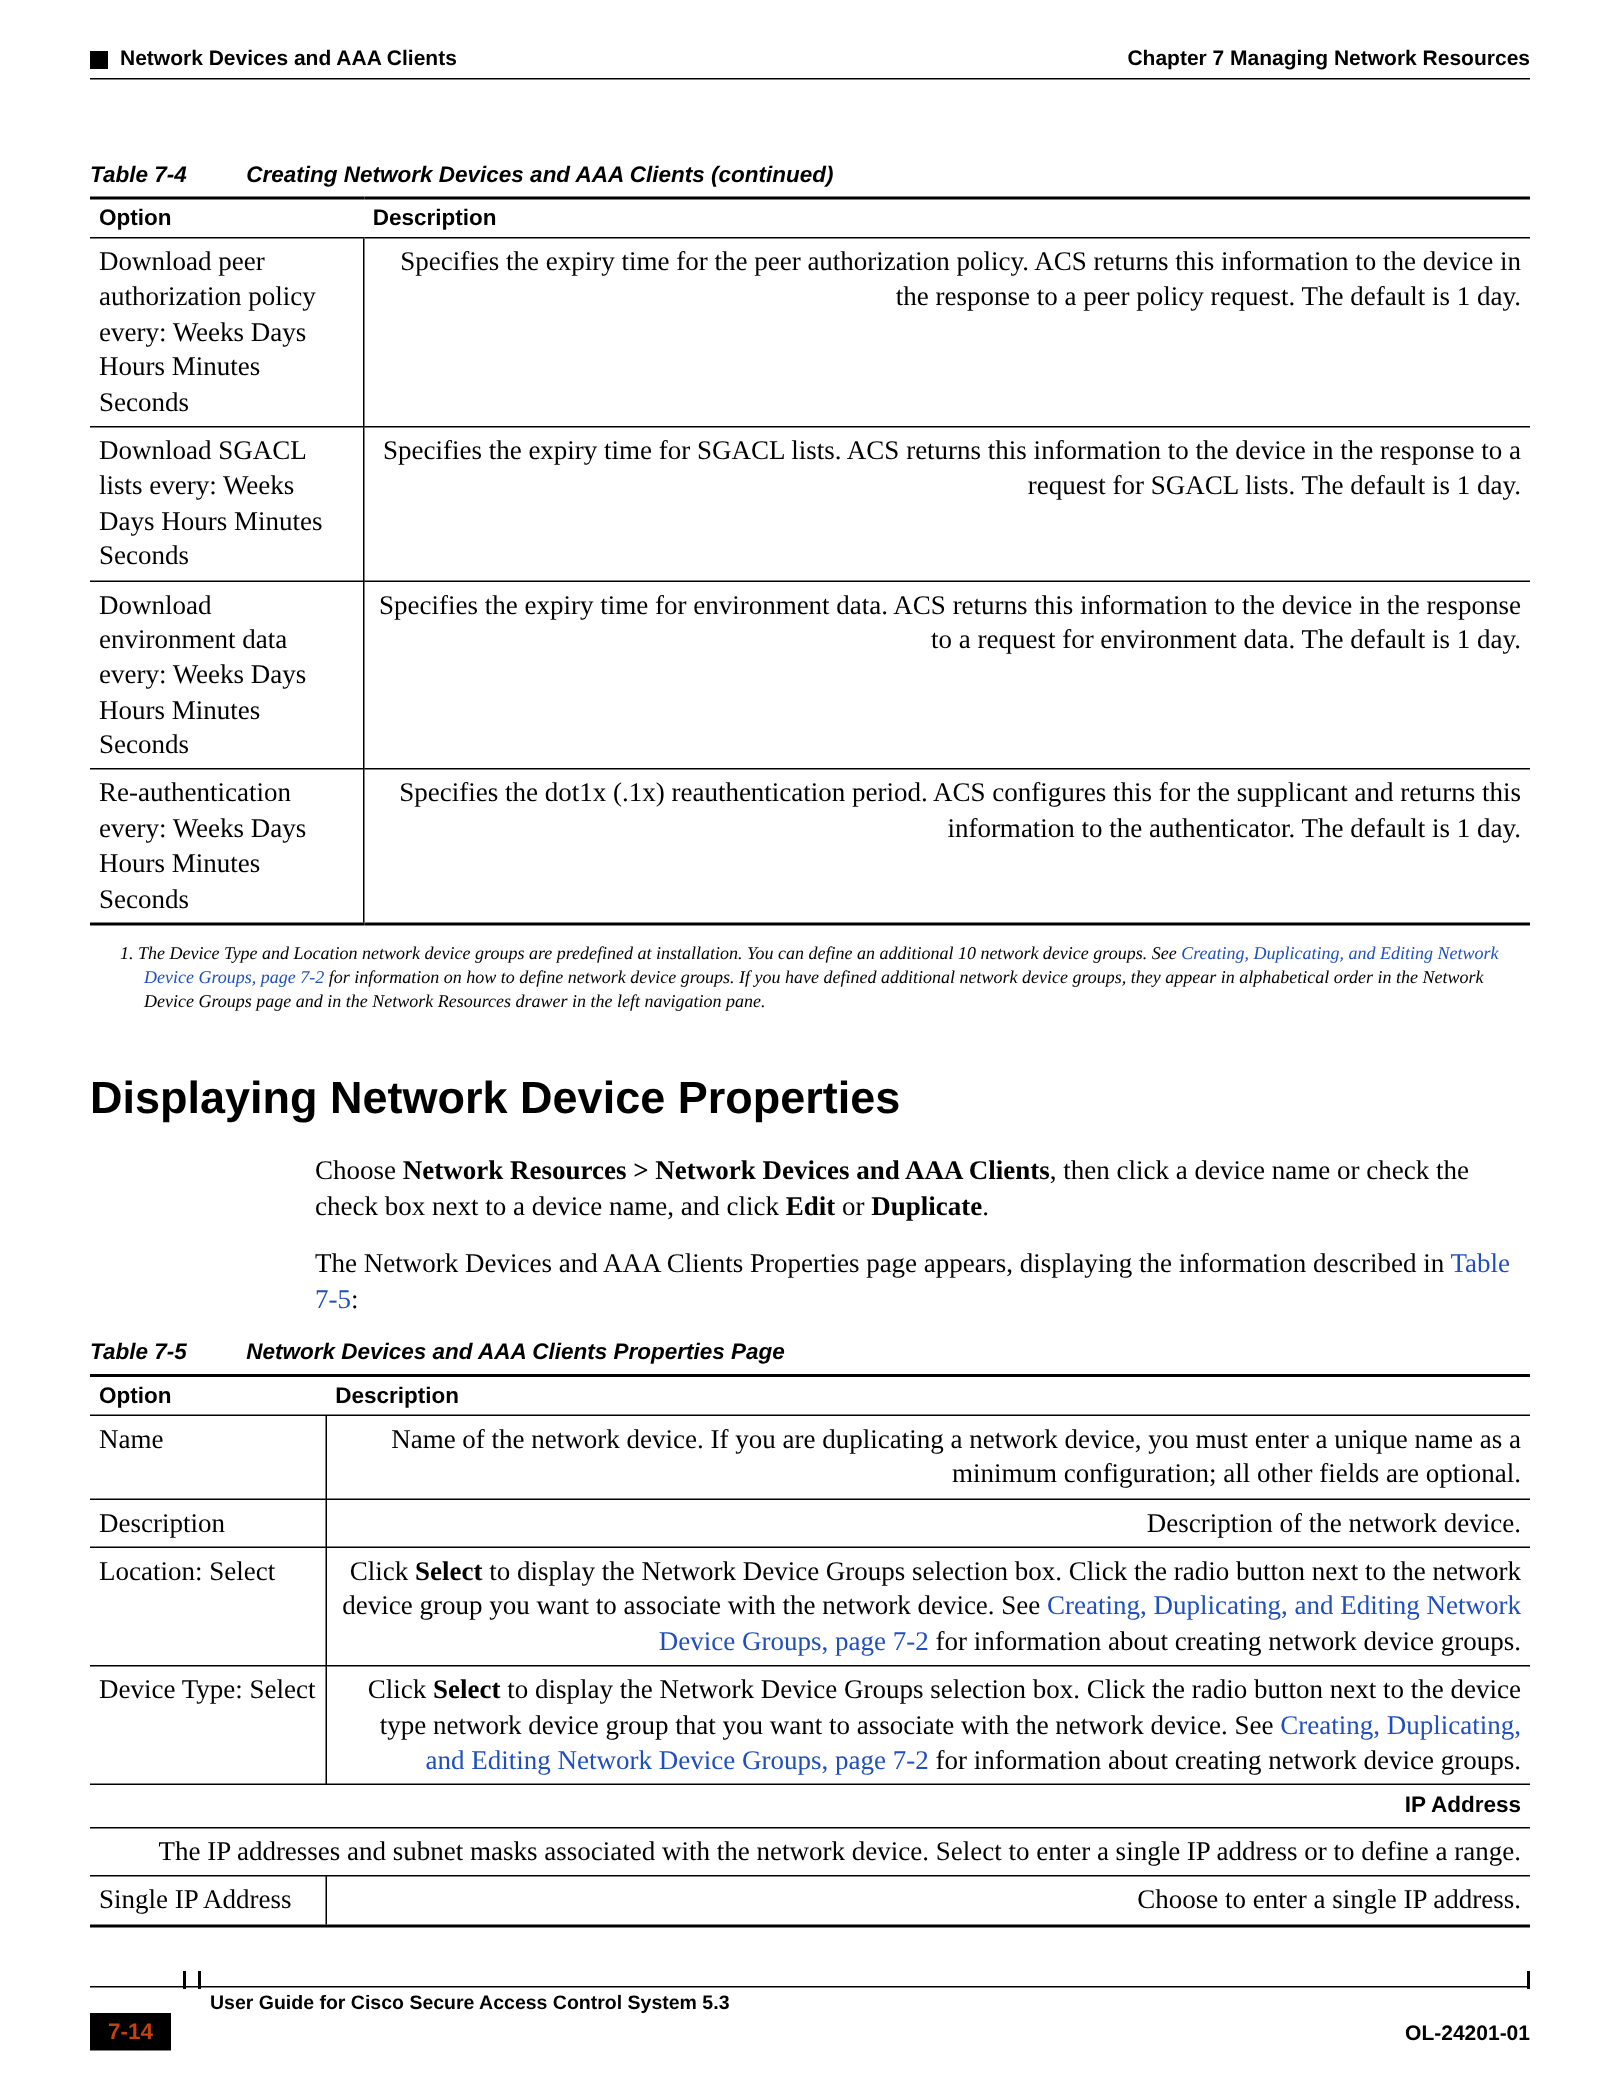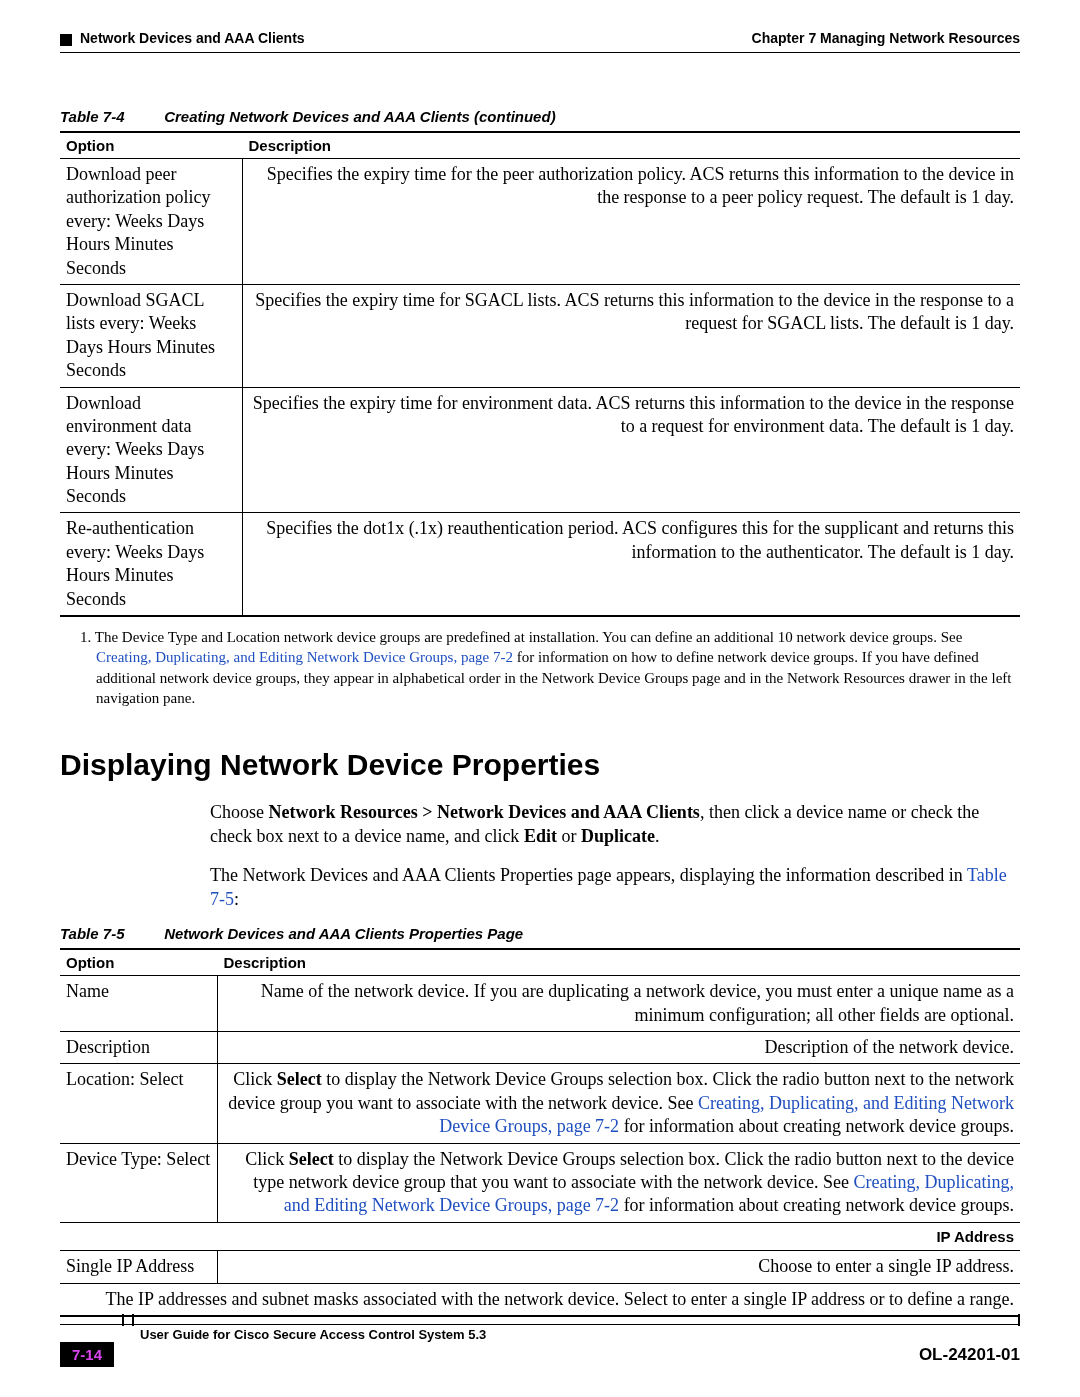--- a/index.html
+++ b/index.html
@@ -84,25 +84,26 @@
   table.doc td:last-child { border-right: none; text-align: right; }
   table.doc tbody tr:last-child td { border-bottom: 2px solid #000; }
   table#t74 th:first-child, table#t74 td:first-child { width: 170px; }
   table#t75 th:first-child, table#t75 td:first-child { width: 145px; }
   .section-row td {
     font-family: Arial, Helvetica, sans-serif;
     font-weight: bold;
     font-size: 15px;
   }
   .footnote {
-    font-size: 15px;
+    font-size: 12px;
     margin: 10px 0 0 20px;
     text-indent: -16px;
     padding-left: 16px;
     line-height: 1.35;
+    font-style: italic;
   }
   .link { color: #1f4fbf; }
   h2.section-title {
     font-family: Arial, Helvetica, sans-serif;
     font-size: 30px;
     font-weight: bold;
     margin: 40px 0 18px 0;
   }
   .body-para {
     margin: 0 0 14px 0;
@@ -130,31 +131,31 @@
     padding-left: 80px;
   }
   .footer-bottom {
     display: flex;
     justify-content: space-between;
     align-items: center;
     margin-top: 0;
   }
   .page-badge {
     background: #000;
-    color: #d946ef;
+    color: #c2410c;
     font-family: Arial, Helvetica, sans-serif;
     font-weight: bold;
     font-size: 15px;
     padding: 4px 12px;
     display: inline-block;
   }
   .ol-num {
     font-family: Arial, Helvetica, sans-serif;
     font-weight: bold;
-    font-size: 17px;
+    font-size: 14px;
     margin-left: 39px;
   }
   .sup { vertical-align: super; font-size: 11px; }
   .tick-left, .tick-right {
     position: absolute;
     width: 2px;
     height: 12px;
     background: #000;
   }
   .footer-ticks { position: relative; height:0; }
@@ -250,25 +251,25 @@
       <tr>
         <td>Device Type: Select</td>
         <td>
           <span>Click </span><b>Select</b><span> to display the Network Device Groups selection box. Click the radio button next to the device type network device group that you want to associate with the network device. See </span><span class="link">Creating, Duplicating, and Editing Network Device Groups, page 7-2</span><span> for information about creating network device groups.</span>
         </td>
       </tr>
       <tr class="section-row">
         <td colspan="2">IP Address</td>
       </tr>
       <tr>
+        <td colspan="2" style="font-family:'Times New Roman';font-weight:normal;font-size:18px;">The IP addresses and subnet masks associated with the network device. Select to enter a single IP address or to define a range.</td>
+      </tr>
+      <tr>
         <td>Single IP Address</td>
         <td>Choose to enter a single IP address.</td>
-      </tr>
-      <tr>
-        <td colspan="2" style="font-family:'Times New Roman';font-weight:normal;font-size:18px;">The IP addresses and subnet masks associated with the network device. Select to enter a single IP address or to define a range.</td>
       </tr>
     </tbody>
   </table>
 
   <div class="footer">
     <div class="footer-ticks">
       <span class="tick-left bot"></span>
       <span class="tick-right bot"></span>
       <span class="tick-far"></span>
     </div>

